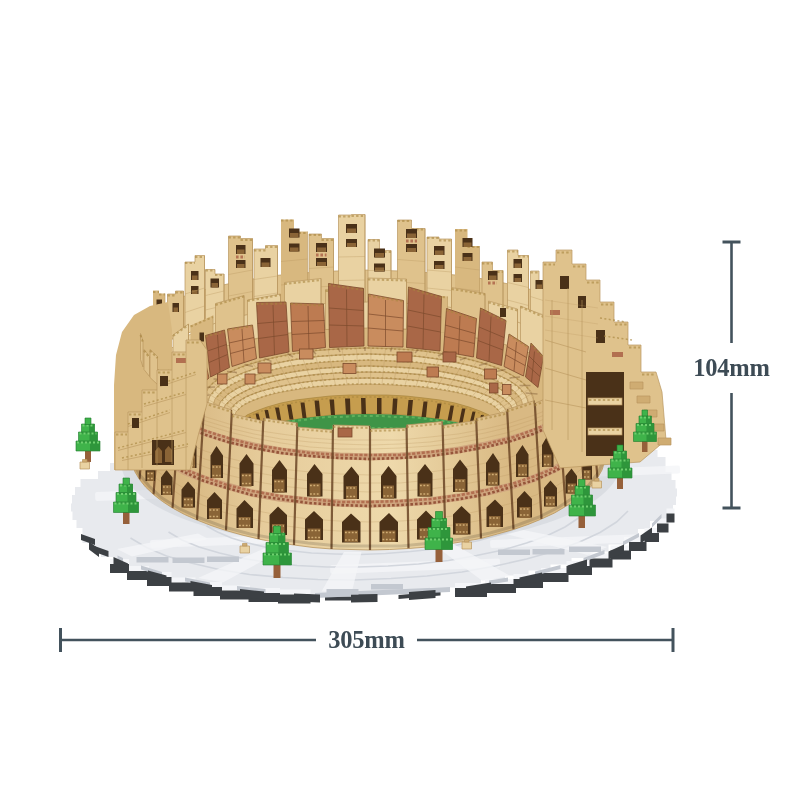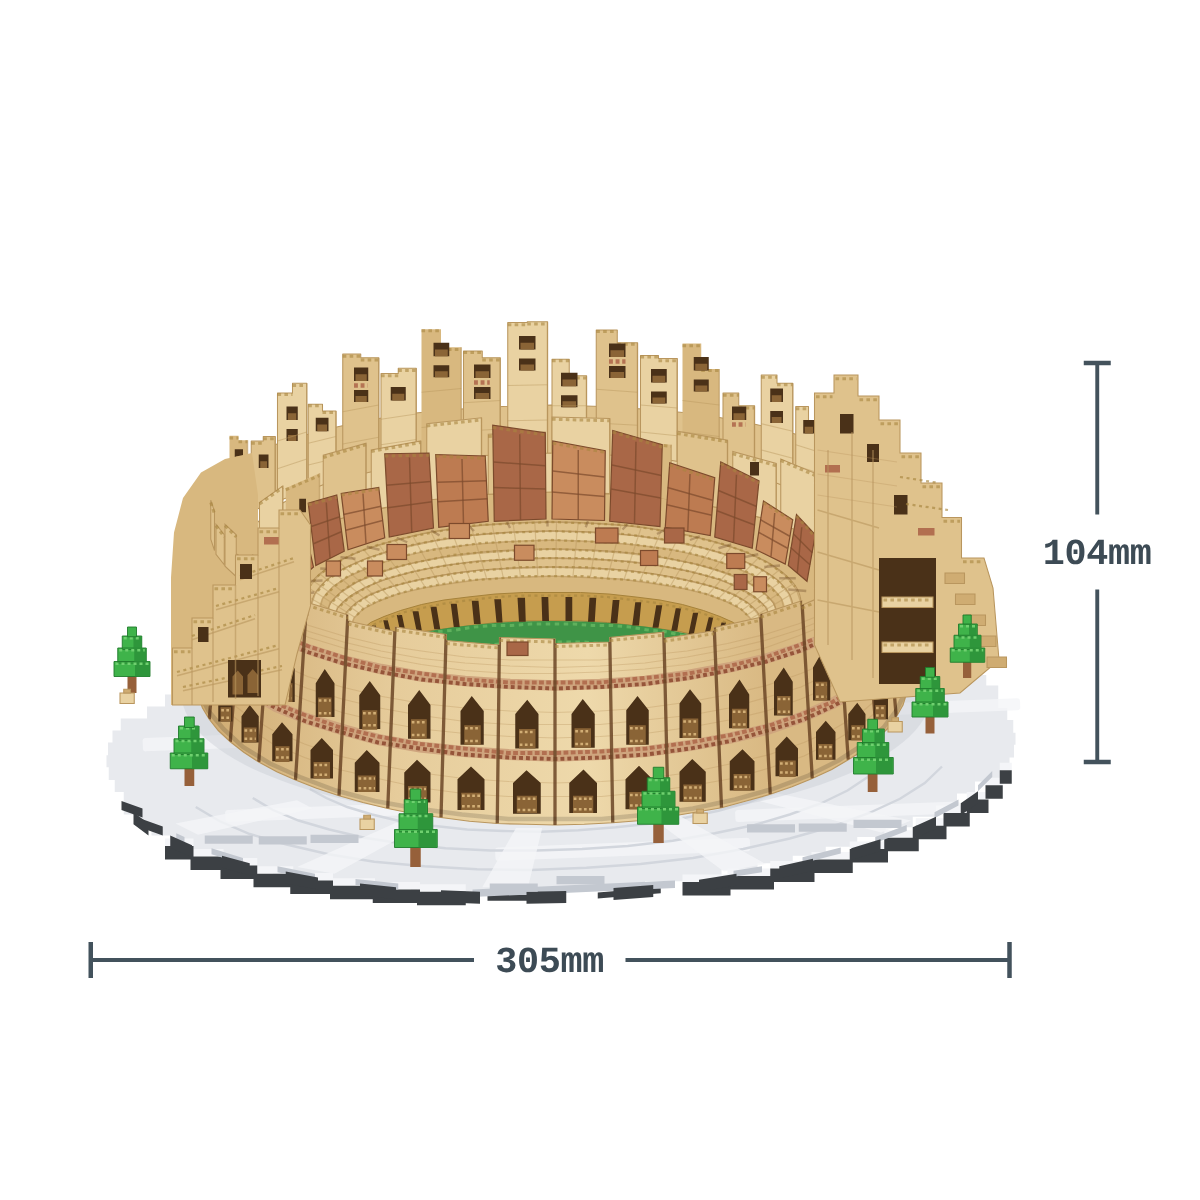--- a/index.html
+++ b/index.html
@@ -1,17 +1,17 @@
 <!DOCTYPE html>
 <html style="--tan1: #e9d2a2; --tan2: #dfc28c; --tan2b: #d8b87f; --tan3: #cfac72; --tan_outline: #b9965e; --arch_dark: #4a3118; --arch_inner: #8a6436; --band_red: #b26f50; --band_red_dark: #96553a; --band_base: #cfa57e; --arch_stud: #d9b67c; --seam_brown: #6b4526; --stud_shadow: #a8853f; --gold: #c69d4e; --gold_dark: #a07d36; --terracotta1: #bd7b51; --terracotta2: #a96747; --terracotta3: #c98c5e; --terracotta_dark: #7c4a2c; --arena_green: #3f9447; --arena_stud: #63b45f; --tree_green: #3fb34a; --tree_green_dark: #2c9138; --tree_stud: #6fd06f; --trunk_brown: #96603a; --base_light: #e8eaee; --base_mid: #c3c8d0; --base_streak: #d2d6dd; --base_highlight: #f4f5f8; --base_dark: #3c4044; --dim_line: #43525c; --dim_label: #3d4b55; --bg: #ffffff;"><head>
 <meta charset="utf-8">
 <style>
   html,body{margin:0;padding:0;background:#ffffff;}
   #stage{position:relative;width:800px;height:800px;background:var(--bg,#fff);
-         font-family:Liberation Mono, monospace;overflow:hidden;}
+         font-family:Liberation Serif, serif;overflow:hidden;}
   svg{display:block;}
   .bl{fill:var(--base_light);}
   .bm{fill:var(--base_mid);}
   .bd{fill:var(--base_dark);}
   .bs{fill:none;stroke:var(--base_streak);stroke-width:1.6;}
   .bh{fill:var(--base_highlight);opacity:.8;}
   .bh2{fill:var(--base_highlight);}
   .bsh{fill:var(--base_mid);opacity:.38;}
   .t1{fill:var(--tan1);stroke:var(--tan_outline);stroke-width:.7;}
   .t2{fill:var(--tan2);stroke:var(--tan_outline);stroke-width:.7;}

